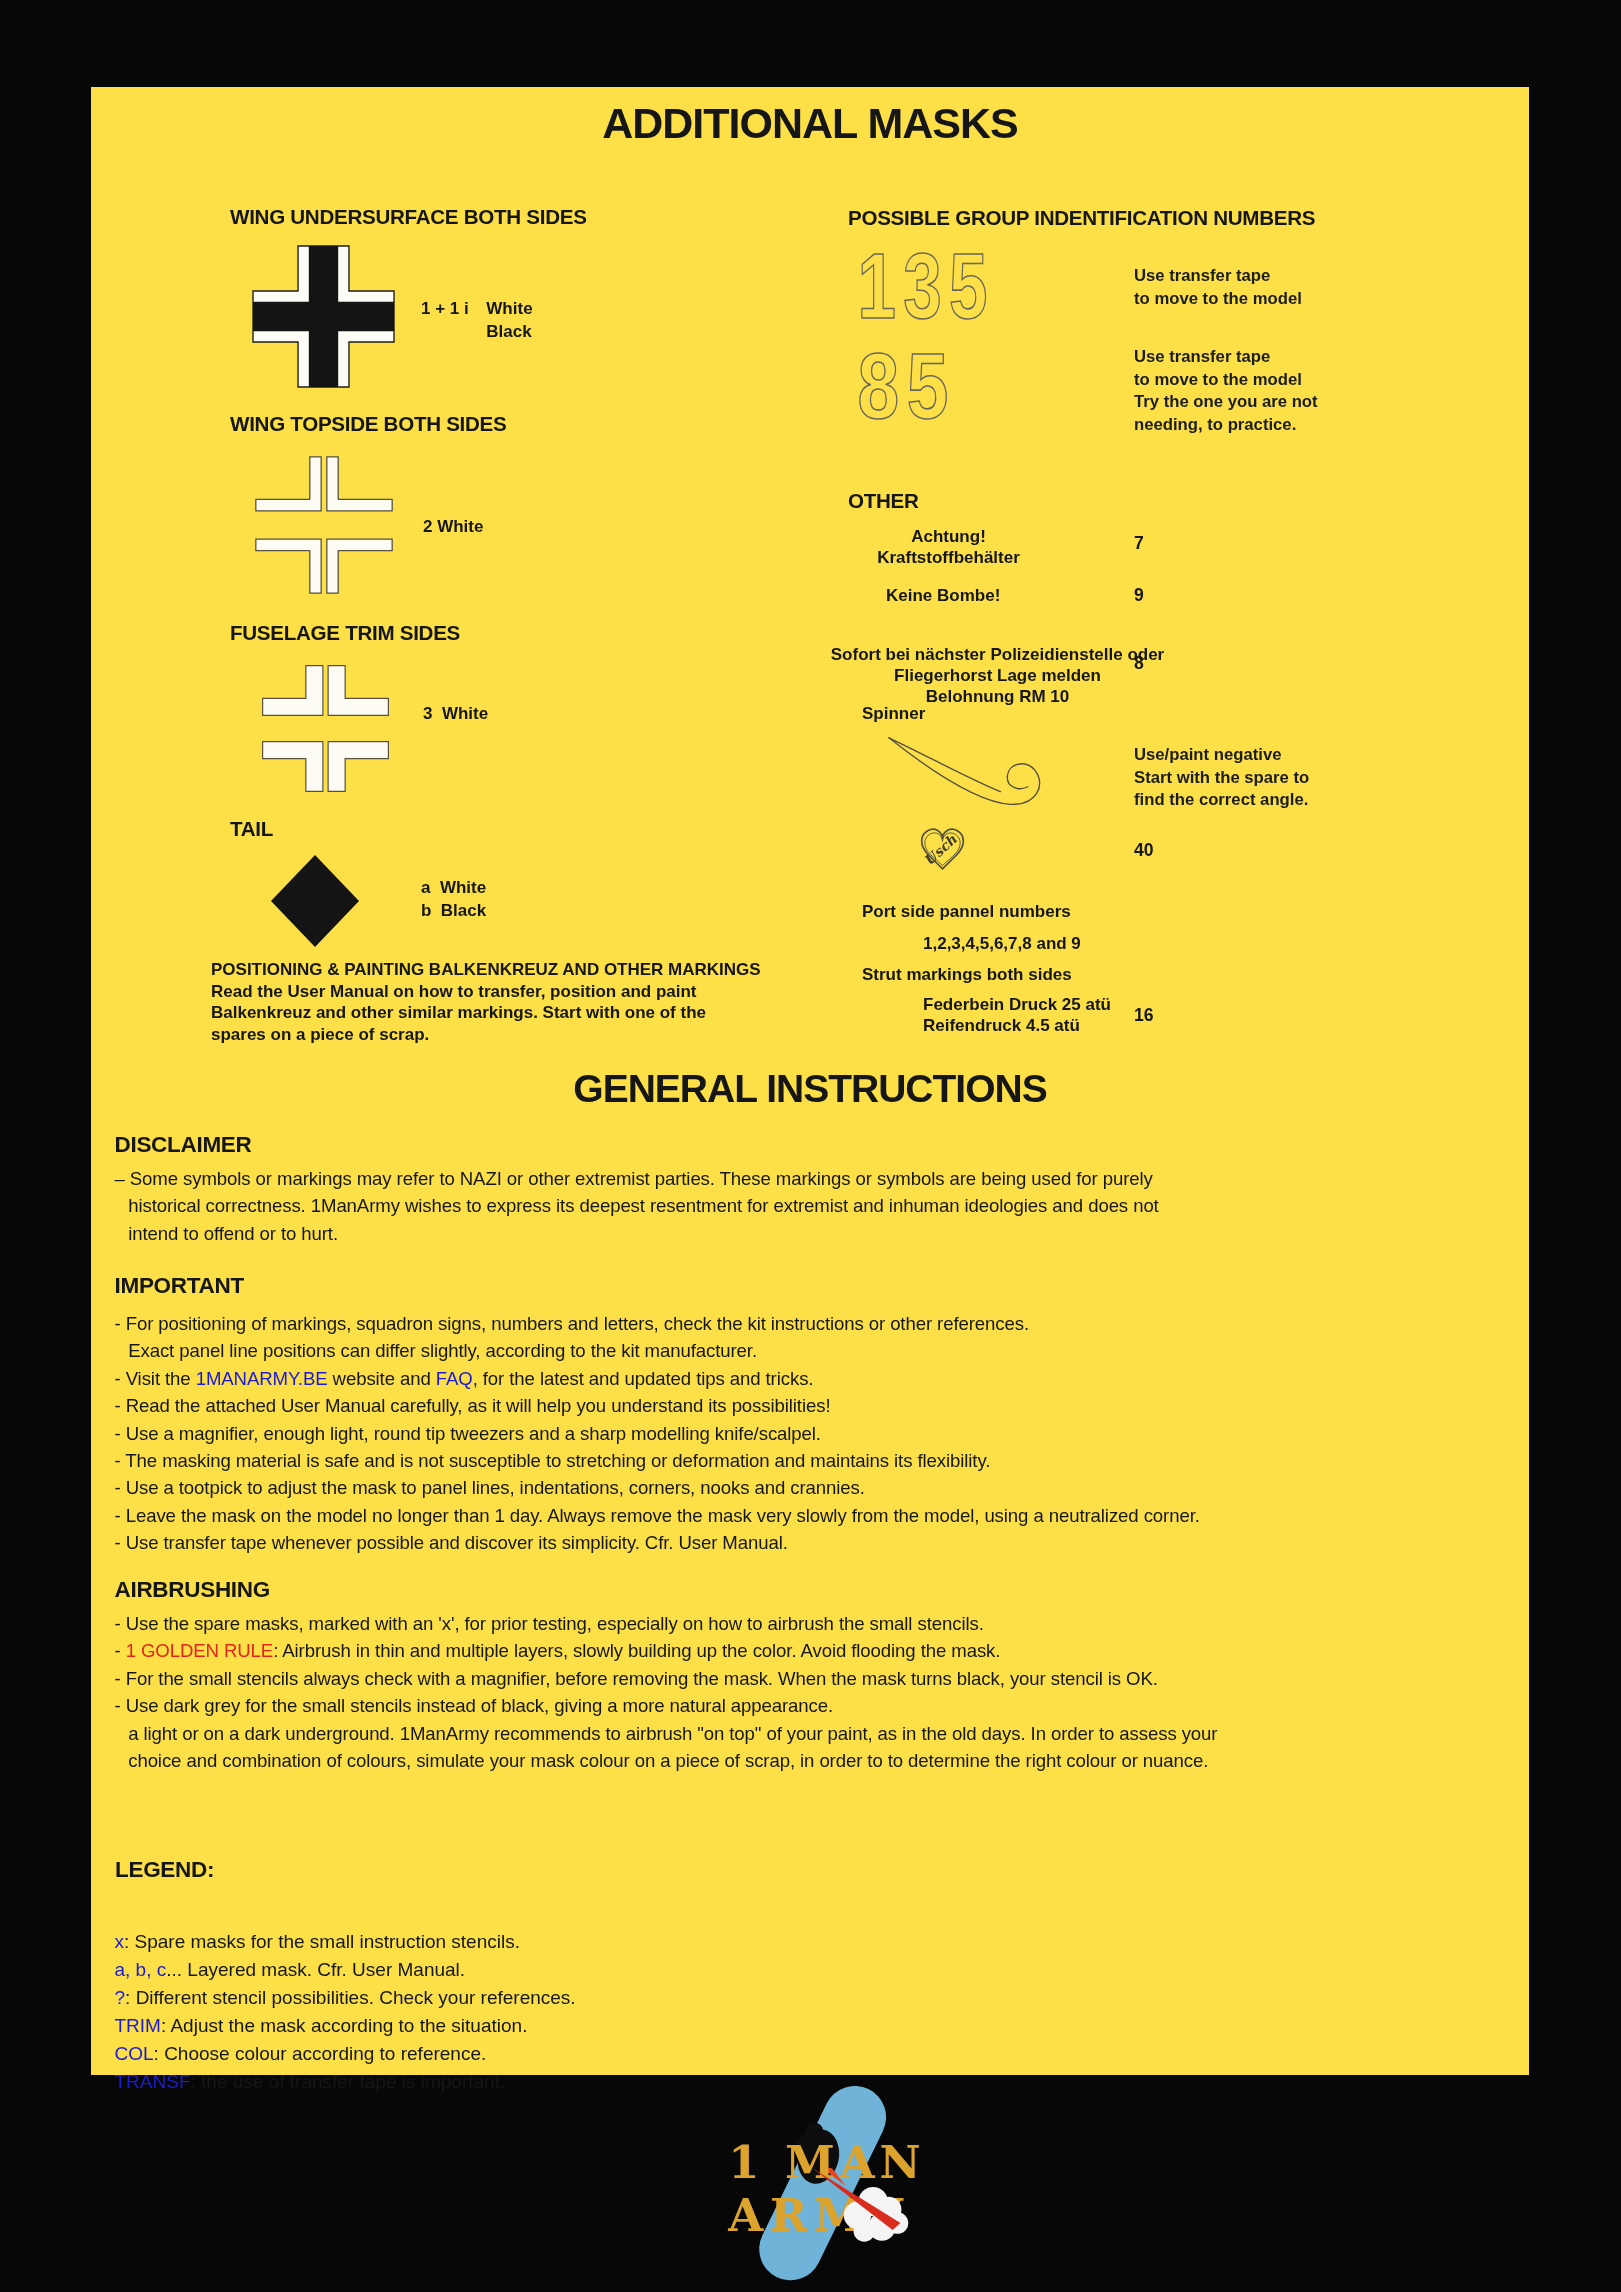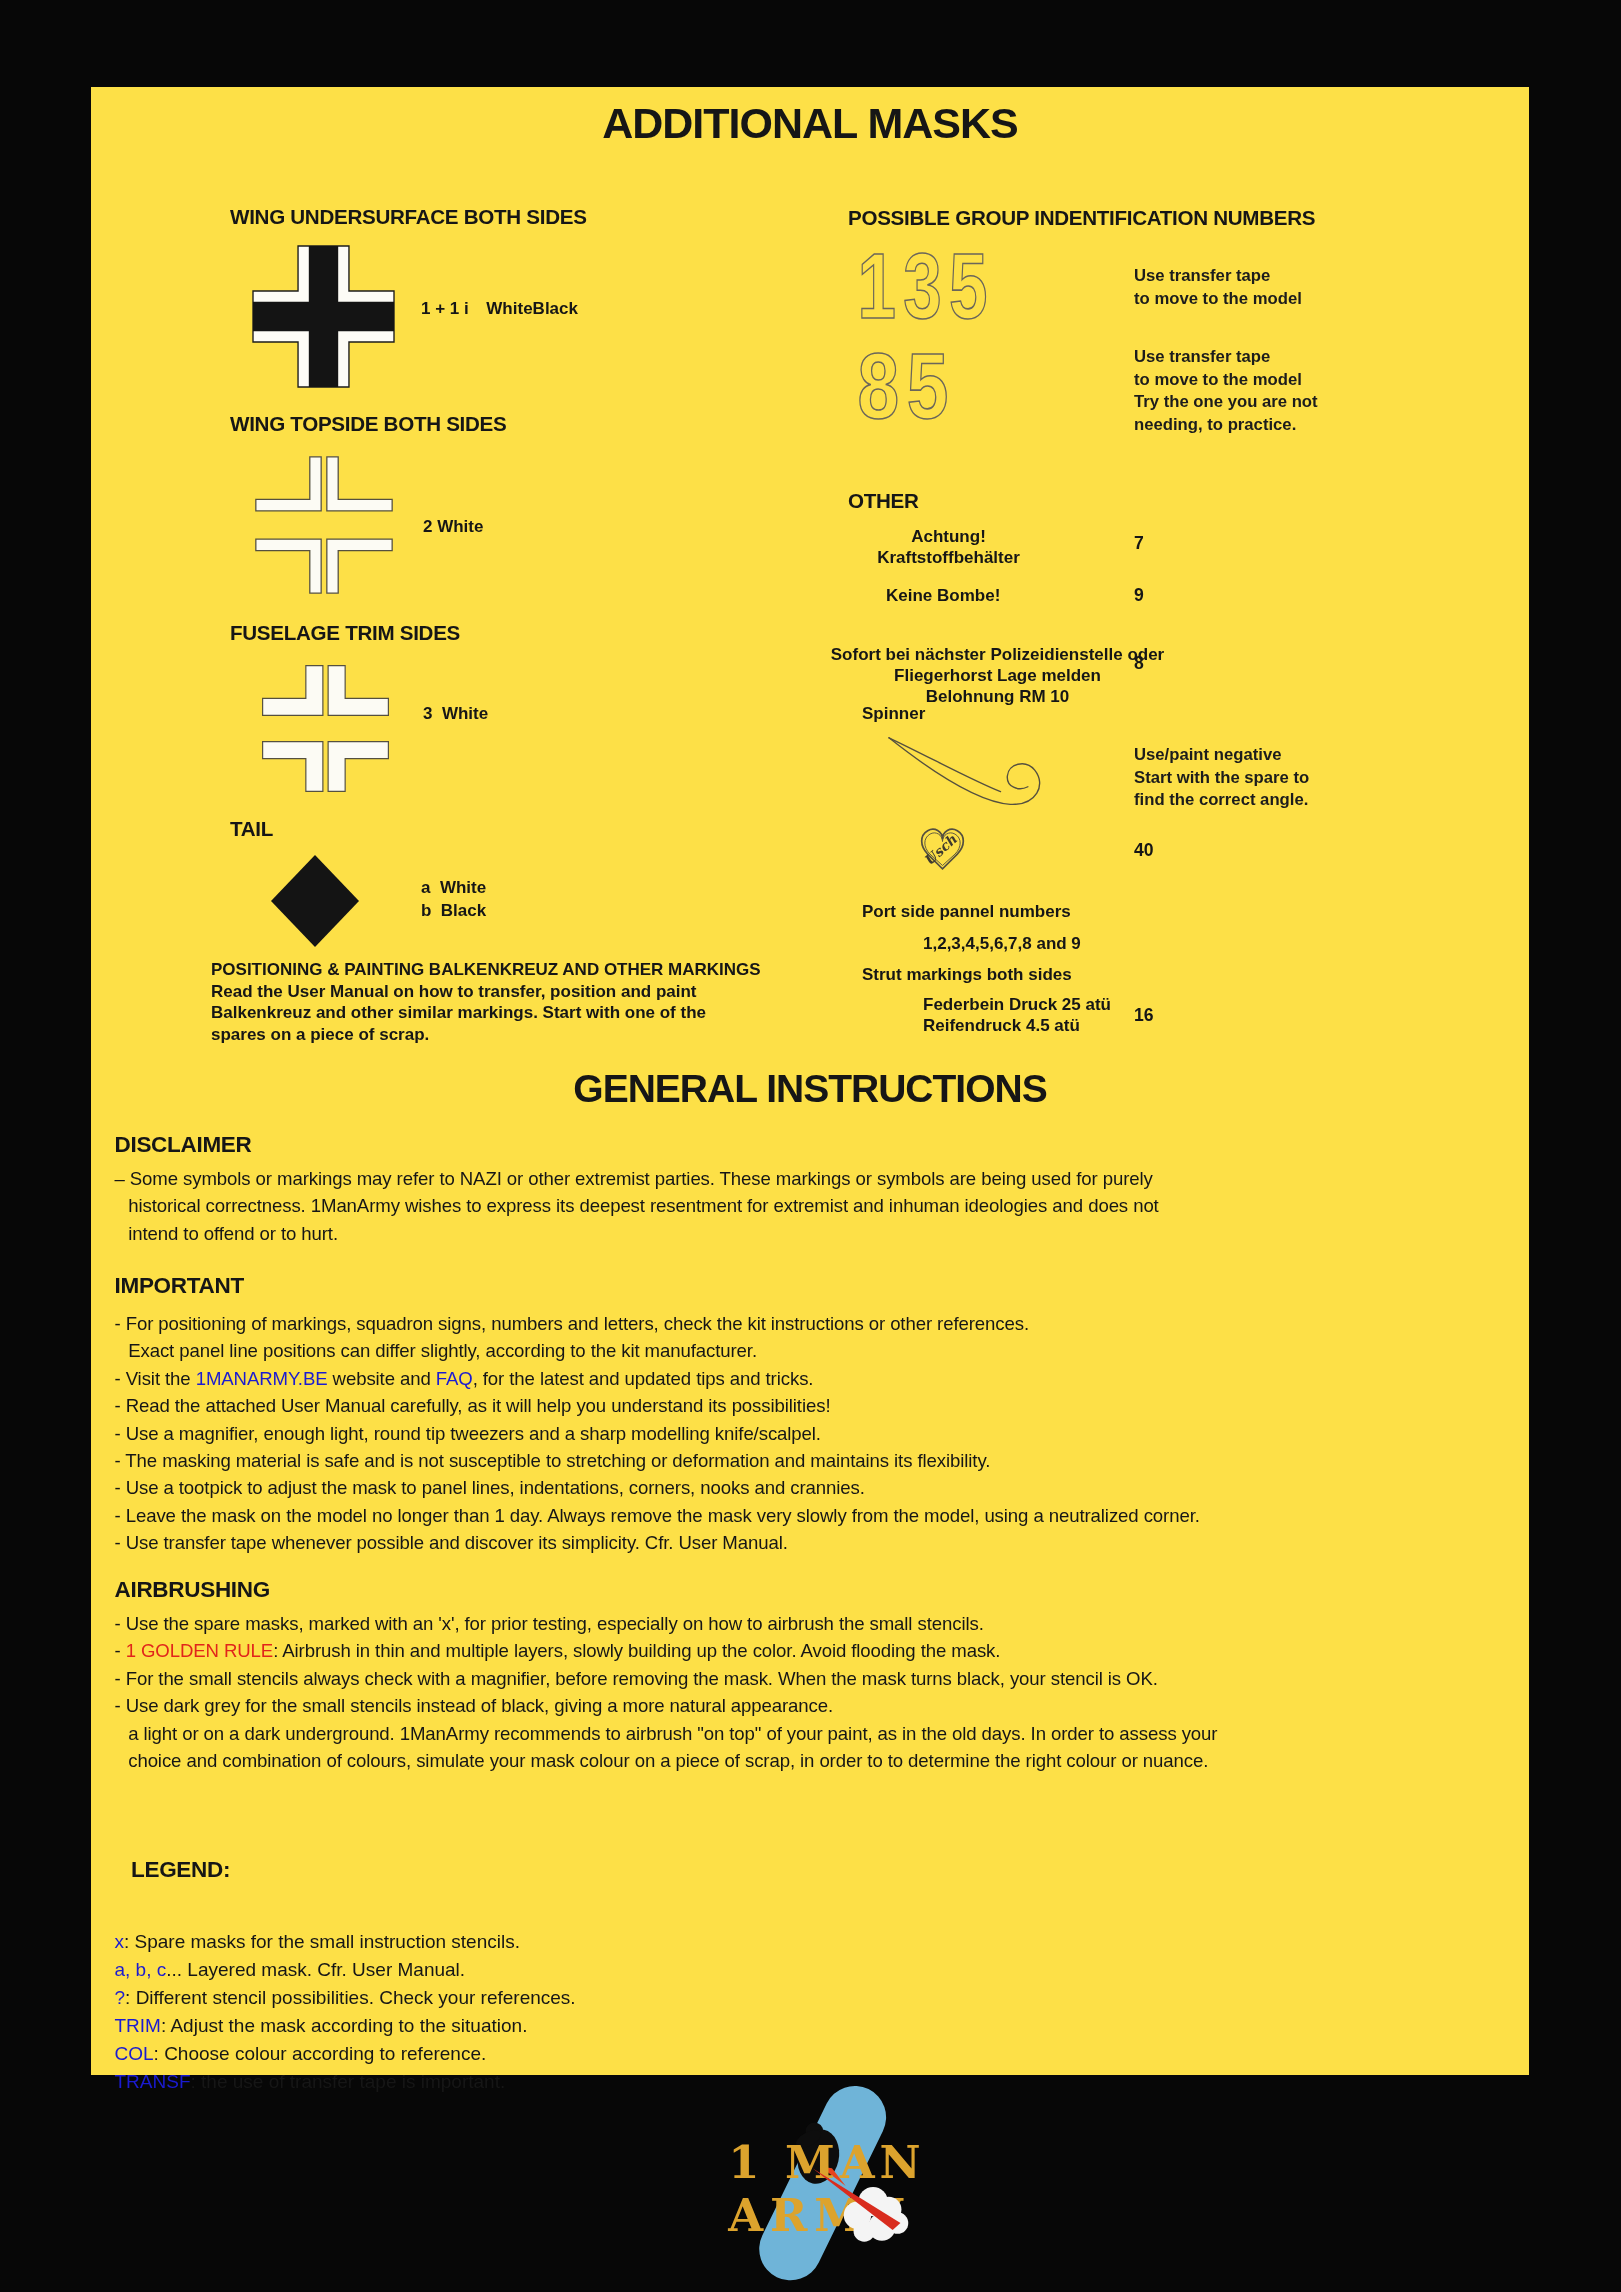--- a/index.html
+++ b/index.html
@@ -47,21 +47,21 @@
   <div class="abs sec-h" style="left:139px;top:118px;">WING UNDERSURFACE BOTH SIDES</div>
 
   <div class="abs" style="left:162px;top:159px;">
     <svg width="141" height="141" viewBox="0 0 144 144">
       <path d="M46 0 H98 V46 H144 V98 H98 V144 H46 V98 H0 V46 H46 Z" fill="#fdfcf6" stroke="#1d1d1d" stroke-width="1.4"></path>
       <path d="M57 0 H87 V57 H144 V87 H87 V144 H57 V87 H0 V57 H57 Z" fill="#141414"></path>
     </svg>
   </div>
   <div class="abs" style="left:330px;top:211px;display:flex;gap:17.6px;">
     <span class="lbl">1 + 1 i</span>
-    <span style="display:flex;flex-direction:row;align-items:flex-end;">
+    <span style="display:flex;flex-direction:column;">
       <span class="lbl">White</span>
       <span class="lbl">Black</span>
     </span>
   </div>
 
   <div class="abs sec-h" style="left:139px;top:325px;">WING TOPSIDE BOTH SIDES</div>
 
   <div class="abs" style="left:162px;top:367px;">
     <svg width="142" height="142" viewBox="0 0 100 100">
       <g fill="#fcfbf4" stroke="#55503f" stroke-width="0.9">
@@ -199,21 +199,21 @@
   <div class="abs ins-h" style="left:23.5px;top:1490px;">AIRBRUSHING</div>
   <div class="abs ins" style="left:23.5px;top:1523px;">
     <div>- Use the spare masks, marked with an 'x', for prior testing, especially on how to airbrush the small stencils.</div>
     <div><span>- </span><span class="red">1 GOLDEN RULE</span><span>: Airbrush in thin and multiple layers, slowly building up the color. Avoid flooding the mask.</span></div>
     <div>- For the small stencils always check with a magnifier, before removing the mask. When the mask turns black, your stencil is OK.</div>
     <div>- Use dark grey for the small stencils instead of black, giving a more natural appearance.</div>
     <div class="cont">a light or on a dark underground. 1ManArmy recommends to airbrush "on top" of your paint, as in the old days. In order to assess your</div>
     <div class="cont">choice and combination of colours, simulate your mask colour on a piece of scrap, in order to to determine the right colour or nuance.</div>
   </div>
 
-  <div class="abs ins-h" style="left:40px;top:1770px;text-align:center;">LEGEND:</div>
+  <div class="abs ins-h" style="left:24px;top:1770px;text-align:center;">LEGEND:</div>
   <div class="abs" style="left:23.5px;top:1841px;">
     <div class="legend-row"><span class="blue">x</span><span>: Spare masks for the small instruction stencils.</span></div>
     <div class="legend-row"><span class="blue">a, b, c</span><span>... Layered mask. Cfr. User Manual.</span></div>
     <div class="legend-row"><span class="blue">?</span><span>: Different stencil possibilities. Check your references.</span></div>
     <div class="legend-row"><span class="blue">TRIM</span><span>: Adjust the mask according to the situation.</span></div>
     <div class="legend-row"><span class="blue">COL</span><span>: Choose colour according to reference.</span></div>
     <div class="legend-row"><span class="blue">TRANSF</span><span>: the use of transfer tape is important.</span></div>
   </div>
 
 </div>

